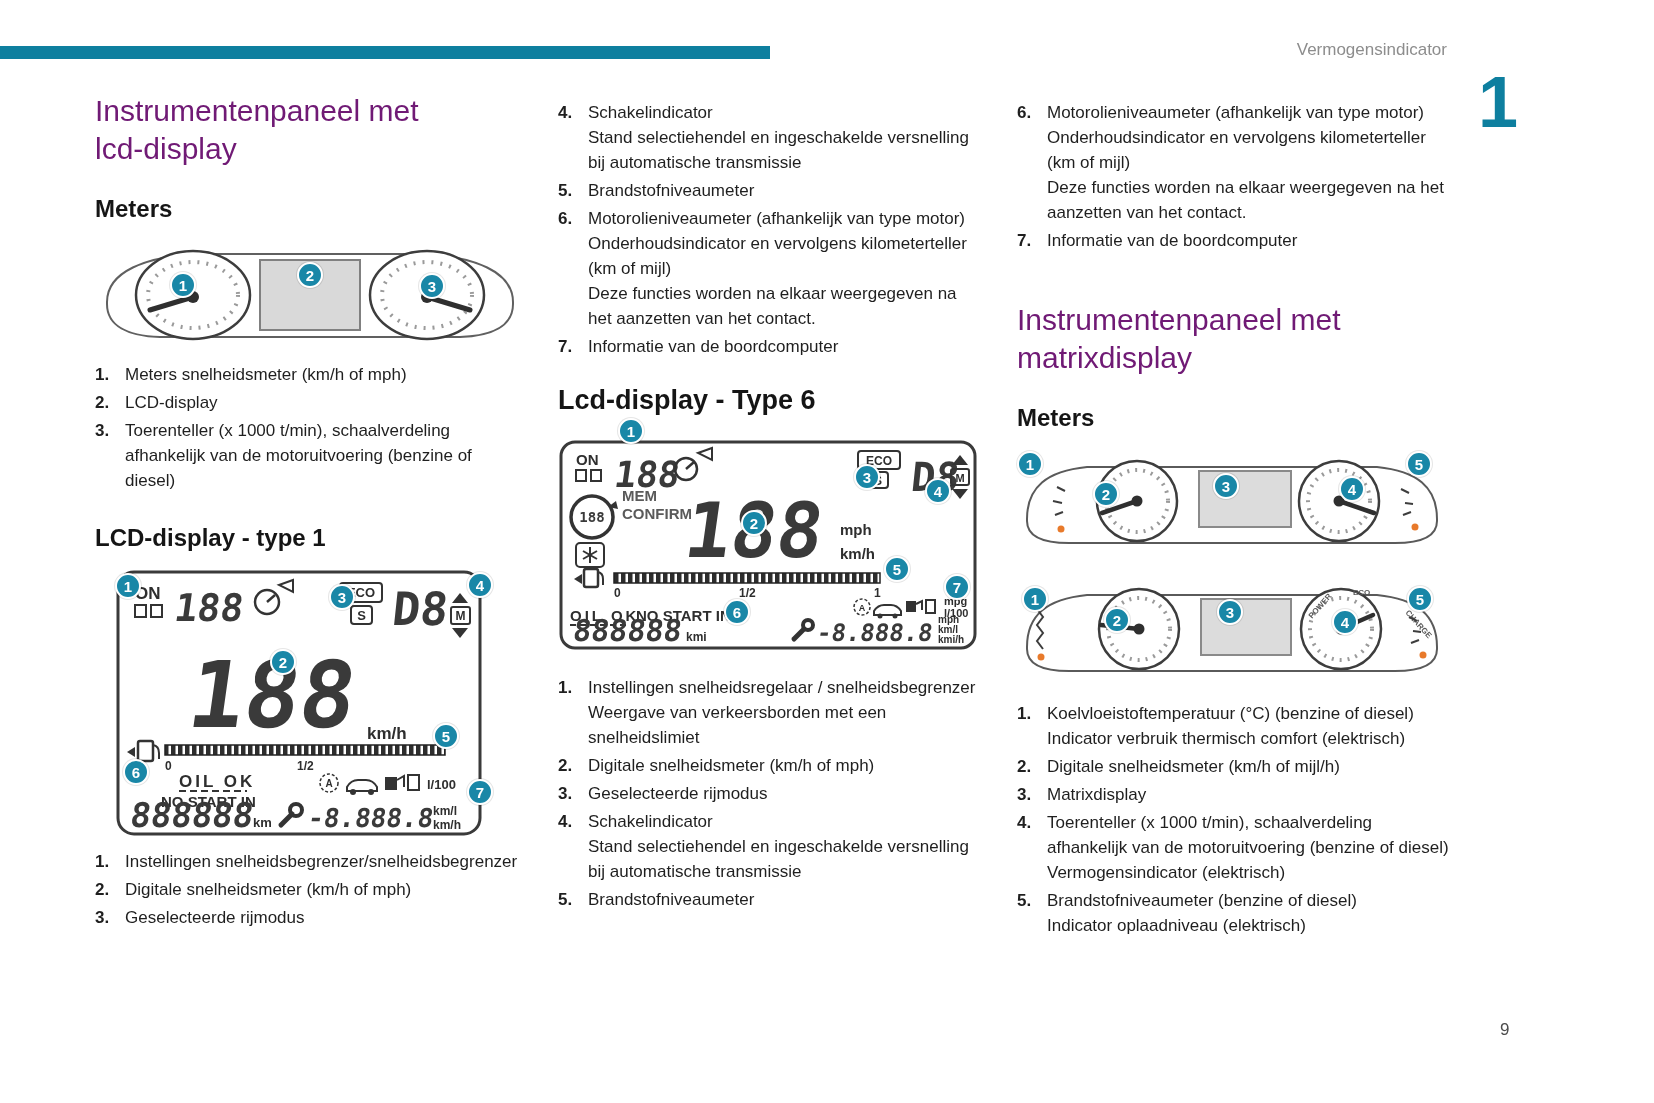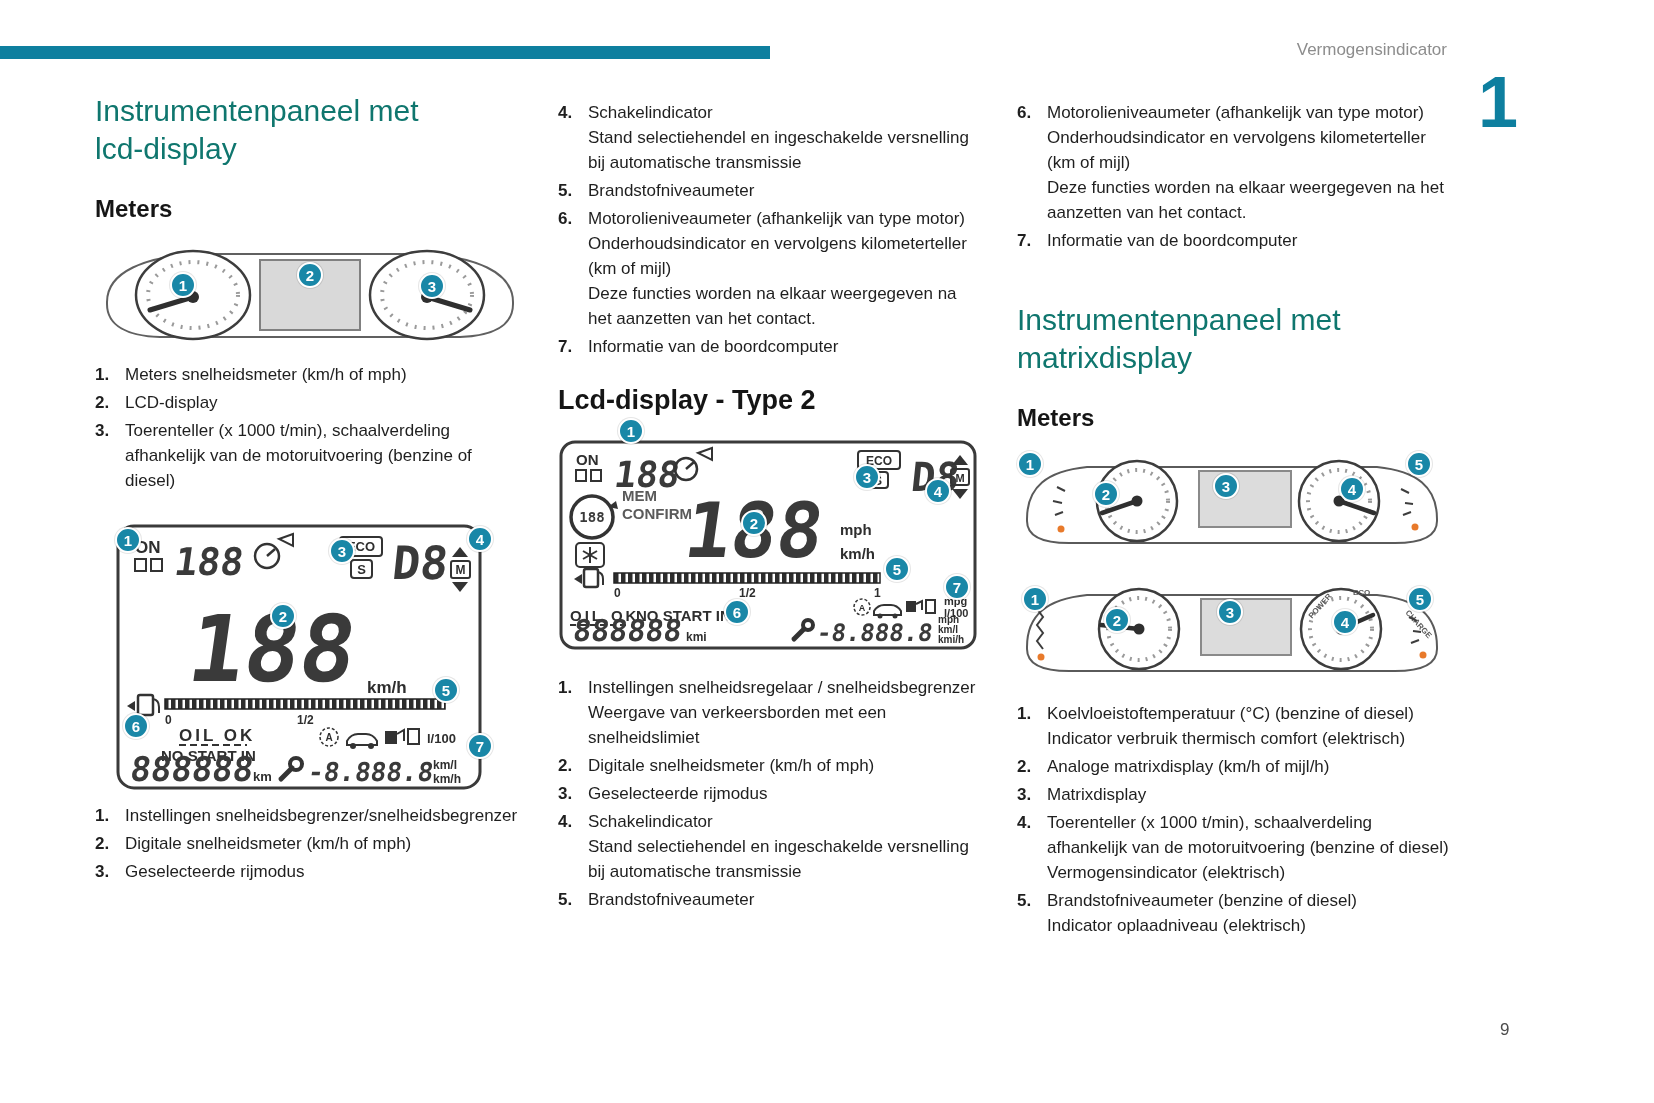--- a/index.html
+++ b/index.html
@@ -8,21 +8,21 @@
     width:1654px; height:1103px; position:relative; overflow:hidden;
     font-family:"Liberation Sans", sans-serif; color:#1f1f1f;
   }
   .topbar { position:absolute; left:0; top:46px; width:770px; height:13px; background:#0e7f9f; }
   .header-label { position:absolute; top:40px; right:207px; font-size:17px; color:#8d8d8d; }
   .chapter-num { position:absolute; left:1478px; top:66px; font-size:72px; font-weight:bold; color:#0e7f9f; line-height:1; }
   .col { position:absolute; }
   .col1 { left:95px; top:92px; width:430px; }
   .col2 { left:558px; top:100px; width:424px; }
   .col3 { left:1017px; top:100px; width:434px; }
-  .gray-title { font-size:30px; font-weight:400; color:#0f766e; line-height:38px; white-space:pre-line; margin-bottom:26px; }
+  .gray-title { font-size:30px; font-weight:400; color:#701a75; line-height:38px; white-space:pre-line; margin-bottom:26px; }
   .black-heading { font-size:24px; font-weight:700; color:#151515; line-height:30px; margin-bottom:16px; }
   .list { margin-bottom:30px; }
   .li { display:flex; margin-bottom:3px; font-size:17px; line-height:25px; }
   .li .num { font-weight:700; width:30px; flex:none; }
   .li .txt { white-space:pre-line; flex:1; }
   .illu { position:relative; }
   .illu-a { width:420px; height:108px; margin:0 0 14px 5px; }
   .illu-b { width:368px; height:268px; margin:0 0 12px 20px; }
   .illu-c { width:420px; height:212px; margin:10px 0 24px 0; }
   .illu-d { width:430px; height:100px; }
@@ -82,20 +82,21 @@
     <div class="li">
         <span class="num">2.</span>
         <span class="txt">LCD-display</span>
       </div>
     <div class="li">
         <span class="num">3.</span>
         <span class="txt">Toerenteller (x 1000 t/min), schaalverdeling afhankelijk van de motoruitvoering (benzine of diesel)</span>
       </div>
   </div>
 
+  <div class="black-heading">LCD-display - type 1</div>
 
   <div class="illu illu-b">
     <svg width="368" height="268" viewBox="0 0 368 268">
       <defs>
         <pattern id="hatch1" width="7" height="10" patternUnits="userSpaceOnUse">
           <rect width="7" height="10" fill="#2d2d2d"></rect>
             <rect x="4.5" width="2.5" height="10" fill="#ffffff"></rect>
         </pattern>
       </defs>
       <rect x="3" y="3" width="362" height="262" rx="16" fill="#ffffff" stroke="#3a3a3a" stroke-width="3"></rect>
@@ -208,21 +209,21 @@
         <span class="txt">Motorolieniveaumeter (afhankelijk van type motor)
 Onderhoudsindicator en vervolgens kilometerteller (km of mijl)
 Deze functies worden na elkaar weergegeven na het aanzetten van het contact.</span>
       </div>
     <div class="li">
         <span class="num">7.</span>
         <span class="txt">Informatie van de boordcomputer</span>
       </div>
   </div>
 
-  <div class="black-heading" style="font-size:27px;margin-bottom:24px;">Lcd-display - Type 2</div>
+  <div class="black-heading" style="font-size:27px;margin-bottom:24px;">Lcd-display - Type 6</div>
 
   <div class="illu illu-c">
     <svg width="420" height="212" viewBox="0 0 420 212">
       <defs>
         <pattern id="hatch2" width="7" height="10" patternUnits="userSpaceOnUse">
           <rect width="7" height="10" fill="#2d2d2d"></rect>
             <rect x="4.5" width="2.5" height="10" fill="#ffffff"></rect>
         </pattern>
       </defs>
       <rect x="3" y="3" width="414" height="206" rx="14" fill="#ffffff" stroke="#3a3a3a" stroke-width="3"></rect>
@@ -438,21 +439,21 @@
   </div>
 
   <div class="list">
     <div class="li">
         <span class="num">1.</span>
         <span class="txt">Koelvloeistoftemperatuur (°C) (benzine of diesel)
 Indicator verbruik thermisch comfort (elektrisch)</span>
       </div>
     <div class="li">
         <span class="num">2.</span>
-        <span class="txt">Analoge matrixdisplay (km/h of mijl/h)</span>
+        <span class="txt">Digitale snelheidsmeter (km/h of mijl/h)</span>
       </div>
     <div class="li">
         <span class="num">3.</span>
         <span class="txt">Matrixdisplay</span>
       </div>
     <div class="li">
         <span class="num">4.</span>
         <span class="txt">Toerenteller (x 1000 t/min), schaalverdeling afhankelijk van de motoruitvoering (benzine of diesel)
 Vermogensindicator (elektrisch)</span>
       </div>

